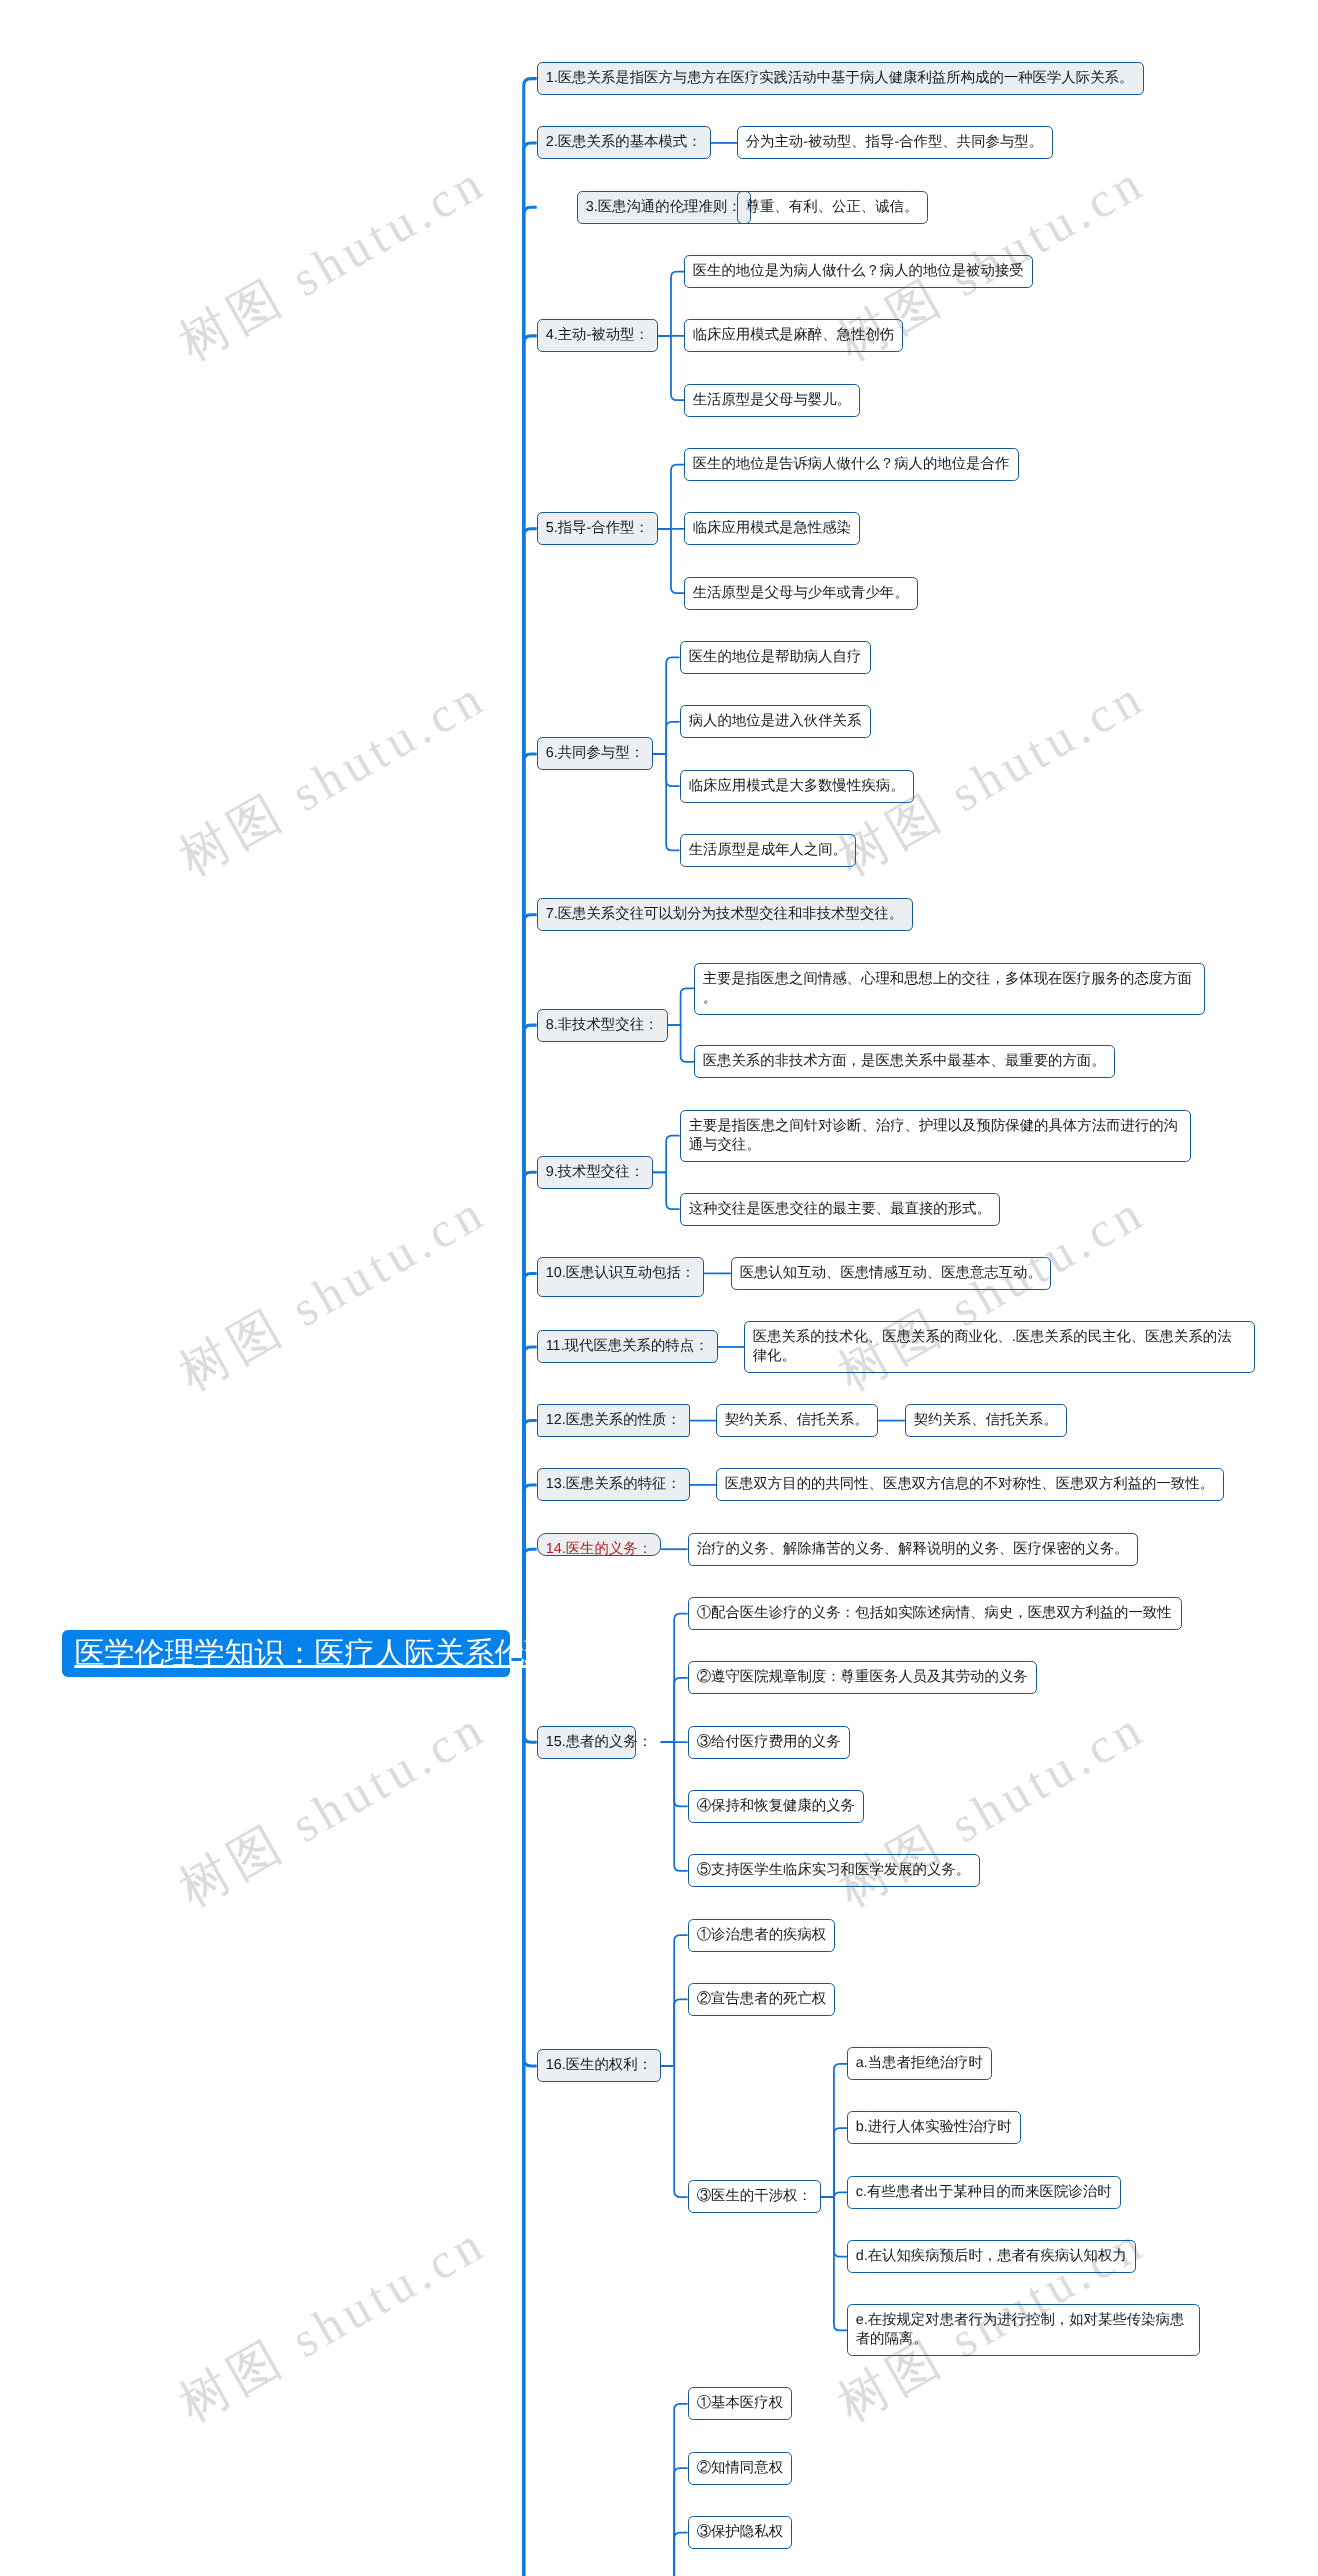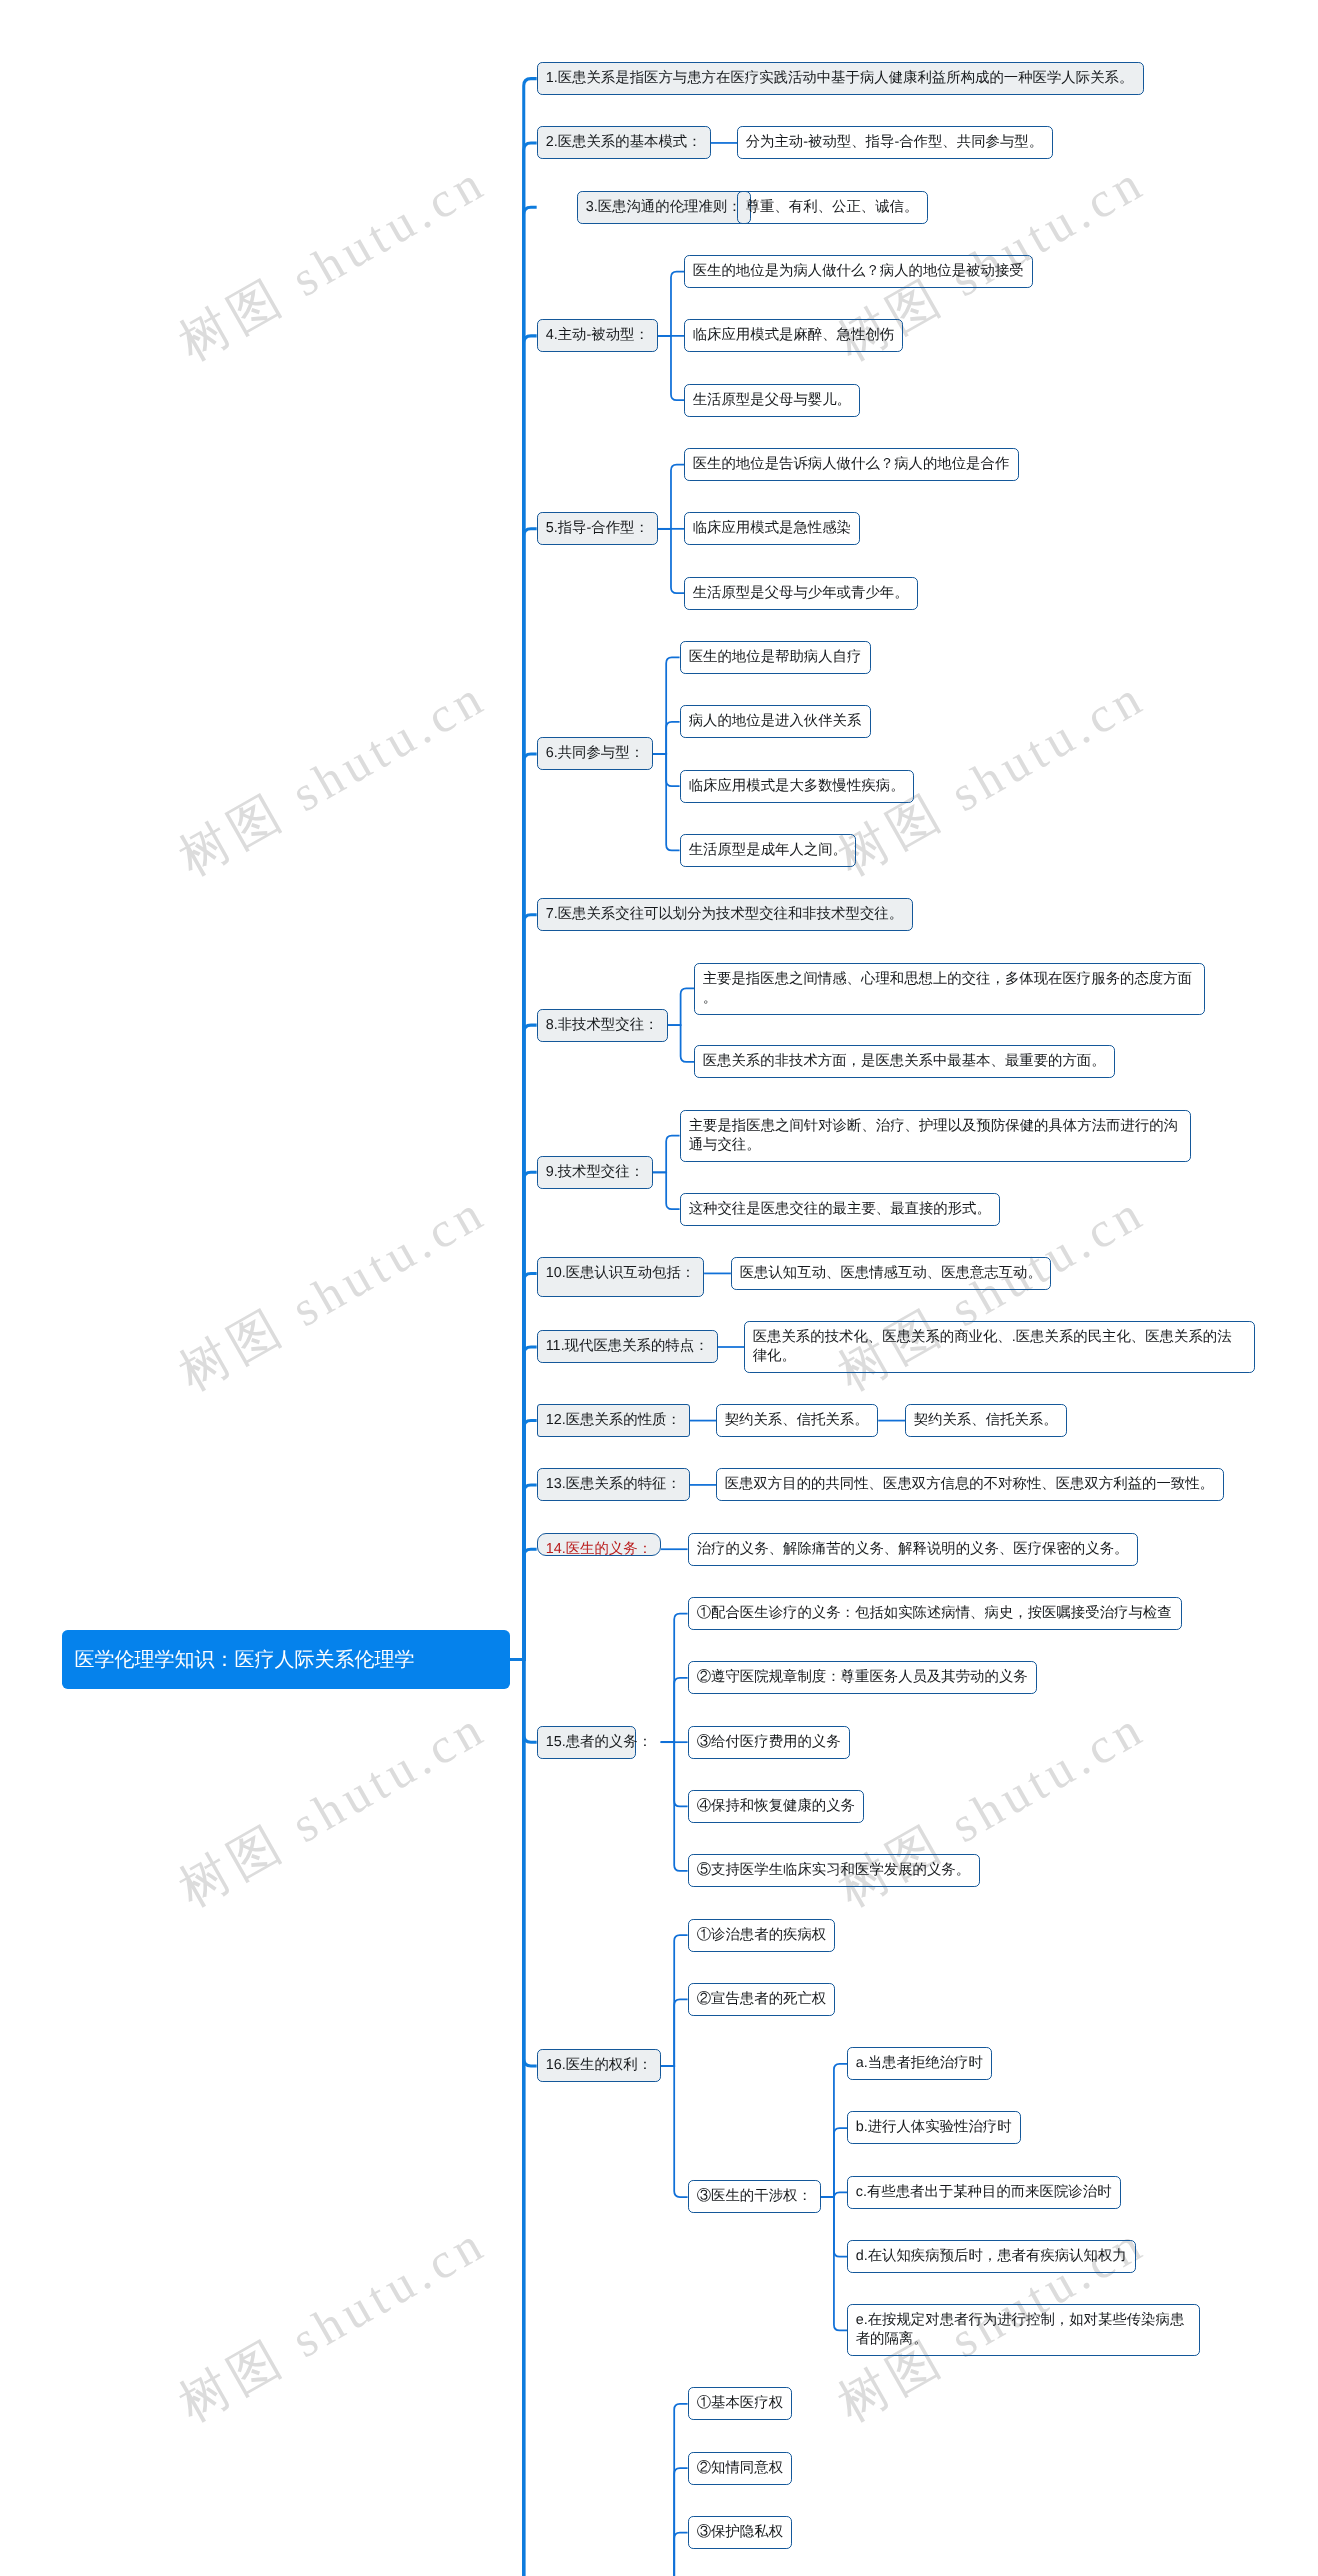--- a/index.html
+++ b/index.html
@@ -102,21 +102,21 @@
     <path d="M 1282.5375 5102.554999999999 L 1308.5375 5102.554999999999 L 1308.5375 5403.629999999999 Q 1308.5375 5414.629999999999 1319.5375 5414.629999999999 L 1334.5375 5414.629999999999" fill="none" stroke="#1070d8" stroke-width="3.4" stroke-linecap="butt"></path>
     <path d="M 1282.5375 5102.554999999999 L 1308.5375 5102.554999999999 L 1308.5375 5528.459999999999 Q 1308.5375 5539.459999999999 1319.5375 5539.459999999999 L 1334.5375 5539.459999999999" fill="none" stroke="#1070d8" stroke-width="3.4" stroke-linecap="butt"></path>
     <path d="M 1394.5375 5851.535 L 1420.5375 5851.535 L 1420.5375 5675.29 Q 1420.5375 5664.29 1431.5375 5664.29 L 1446.5375 5664.29" fill="none" stroke="#1070d8" stroke-width="3.4" stroke-linecap="butt"></path>
     <path d="M 1394.5375 5851.535 L 1420.5375 5851.535 L 1420.5375 5800.12 Q 1420.5375 5789.12 1431.5375 5789.12 L 1446.5375 5789.12" fill="none" stroke="#1070d8" stroke-width="3.4" stroke-linecap="butt"></path>
     <path d="M 1394.5375 5851.535 L 1420.5375 5851.535 L 1420.5375 5902.95 Q 1420.5375 5913.95 1431.5375 5913.95 L 1446.5375 5913.95" fill="none" stroke="#1070d8" stroke-width="3.4" stroke-linecap="butt"></path>
     <path d="M 1394.5375 5851.535 L 1420.5375 5851.535 L 1420.5375 6027.78 Q 1420.5375 6038.78 1431.5375 6038.78 L 1446.5375 6038.78" fill="none" stroke="#1070d8" stroke-width="3.4" stroke-linecap="butt"></path>
     <path d="M 1450.5375 6288.44 L 1476.5375 6288.44 L 1476.5375 6174.61 Q 1476.5375 6163.61 1487.5375 6163.61 L 1502.5375 6163.61" fill="none" stroke="#1070d8" stroke-width="3.4" stroke-linecap="butt"></path>
     <path d="M 1450.5375 6288.44 L 1502.5375 6288.44" fill="none" stroke="#1070d8" stroke-width="3.4" stroke-linecap="butt"></path>
     <path d="M 1450.5375 6288.44 L 1476.5375 6288.44 L 1476.5375 6402.2699999999995 Q 1476.5375 6413.2699999999995 1487.5375 6413.2699999999995 L 1502.5375 6413.2699999999995" fill="none" stroke="#1070d8" stroke-width="3.4" stroke-linecap="butt"></path>
   </svg>
-<div id="root-node" style="left: 62px; top: 1630px; width: 448px; height: 59px; background: rgb(5, 130, 236); color: rgb(255, 255, 255); font-size: 20px; border-radius: 5.7px;">
+<div id="root-node" style="left: 62px; top: 1630px; width: 448px; height: 47px; background: rgb(5, 130, 236); color: rgb(255, 255, 255); font-size: 30px; border-radius: 5.7px; text-decoration: underline;">
     <span class="t" style="padding-left: 12.4px;">医学伦理学知识：医疗人际关系伦理学</span>
   </div>
 <div id="nodes">
     <div class="node branch" style="left: 537px; top: 62px; width: 607px; height: 33px; border-color: rgb(20, 88, 154); border-radius: 5.2px; color: rgb(21, 24, 27); background: rgb(236, 239, 241);">
       <span class="t">1.医患关系是指医方与患方在医疗实践活动中基于病人健康利益所构成的一种医学人际关系。</span>
     </div>
     <div class="node branch" style="left: 537px; top: 126px; width: 174px; height: 33px; border-color: rgb(20, 88, 154); border-radius: 5.2px; color: rgb(21, 24, 27); background: rgb(236, 239, 241);">
       <span class="t">2.医患关系的基本模式：</span>
     </div>
     <div class="node" style="left: 737px; top: 126px; width: 316px; height: 33px; border-color: rgb(20, 88, 154); border-radius: 5.2px; color: rgb(21, 24, 27); background: transparent;">
@@ -221,21 +221,21 @@
     <div class="node branch" style="left: 537px; top: 1533px; width: 124px; height: 23px; border-color: rgb(20, 88, 154); border-radius: 9px; color: #b91c1c; background: rgb(236, 239, 241);">
       <span class="t">14.医生的义务：</span>
     </div>
     <div class="node" style="left: 688px; top: 1533px; width: 450px; height: 33px; border-color: rgb(20, 88, 154); border-radius: 5.2px; color: rgb(21, 24, 27); background: transparent;">
       <span class="t">治疗的义务、解除痛苦的义务、解释说明的义务、医疗保密的义务。</span>
     </div>
     <div class="node branch" style="left: 537px; top: 1726px; width: 99px; height: 33px; border-color: rgb(20, 88, 154); border-radius: 5.2px; color: rgb(21, 24, 27); background: rgb(236, 239, 241);">
       <span class="t">15.患者的义务：</span>
     </div>
     <div class="node" style="left: 688px; top: 1597px; width: 494px; height: 33px; border-color: rgb(20, 88, 154); border-radius: 5.2px; color: rgb(21, 24, 27); background: transparent;">
-      <span class="t">①配合医生诊疗的义务：包括如实陈述病情、病史，按医嘱接受治疗与检查</span>
+      <span class="t">①配合医生诊疗的义务：包括如实陈述病情、病史，医患双方利益的一致性</span>
     </div>
     <div class="node" style="left: 688px; top: 1661px; width: 349px; height: 33px; border-color: rgb(20, 88, 154); border-radius: 5.2px; color: rgb(21, 24, 27); background: transparent;">
       <span class="t">②遵守医院规章制度：尊重医务人员及其劳动的义务</span>
     </div>
     <div class="node" style="left: 688px; top: 1726px; width: 162px; height: 33px; border-color: rgb(20, 88, 154); border-radius: 5.2px; color: rgb(21, 24, 27); background: transparent;">
       <span class="t">③给付医疗费用的义务</span>
     </div>
     <div class="node" style="left: 688px; top: 1790px; width: 176px; height: 33px; border-color: rgb(20, 88, 154); border-radius: 5.2px; color: rgb(21, 24, 27); background: transparent;">
       <span class="t">④保持和恢复健康的义务</span>
     </div>

